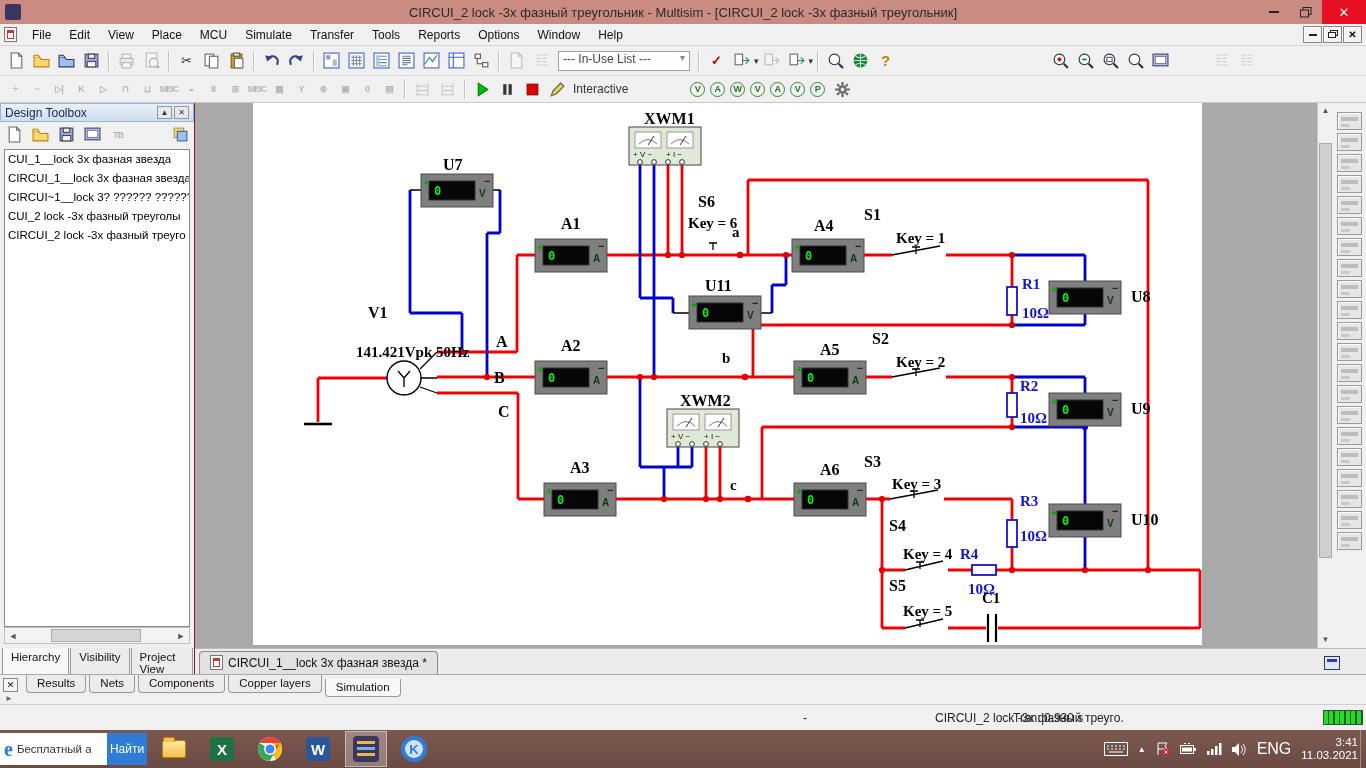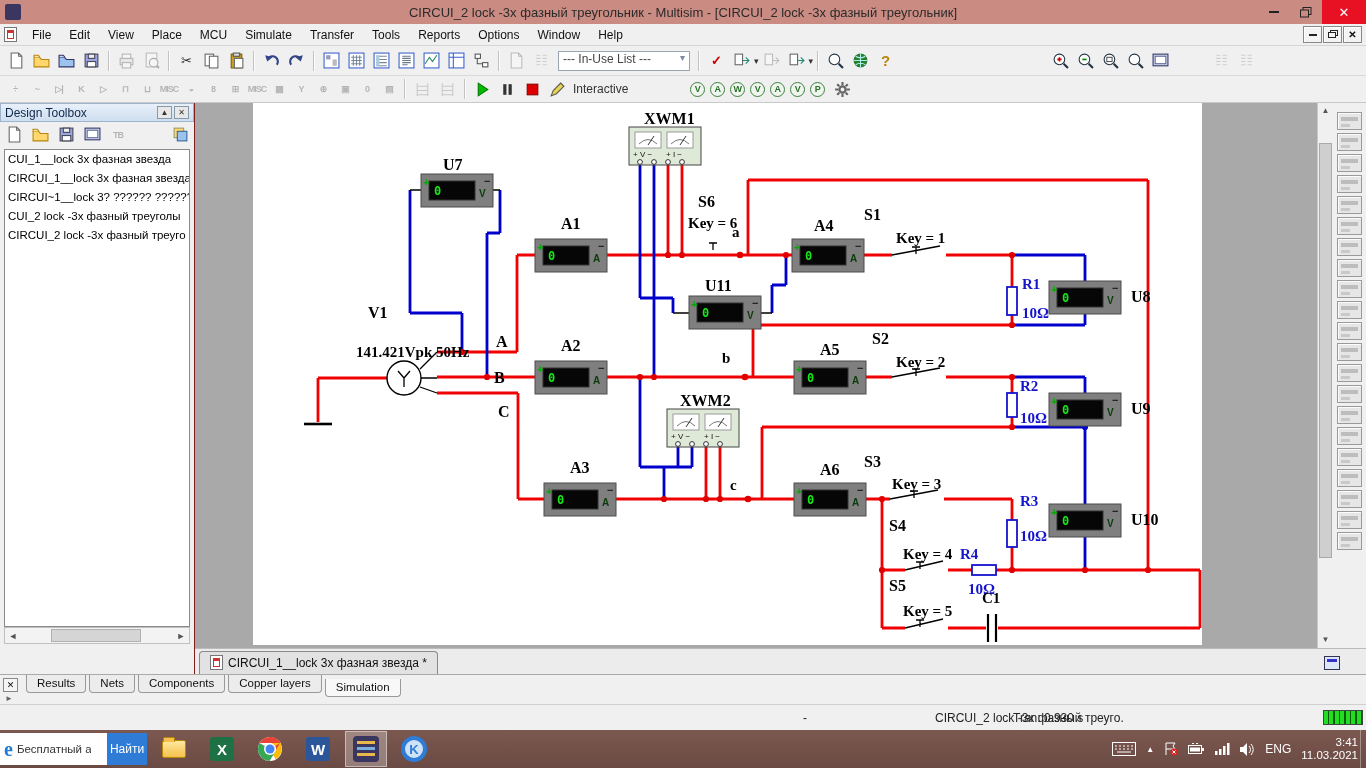--- a/index.html
+++ b/index.html
@@ -539,20 +539,25 @@
       <div class="dtb-item">CUI_1__lock 3x фазная звезда</div>
       <div class="dtb-item">CIRCUI_1__lock 3x фазная звезда</div>
       <div class="dtb-item">CIRCUI~1__lock 3? ?????? ??????-D</div>
       <div class="dtb-item">CUI_2 lock -3x фазный треуголы</div>
       <div class="dtb-item">CIRCUI_2 lock -3x фазный треуго</div>
     </div>
     <div id="dtb-hscroll">
       <span class="arr">◄</span>
       <span class="thumb"></span>
       <span class="arr" style="margin-left:auto">►</span>
+    </div>
+    <div id="dtb-tabs">
+      <span class="dtb-tab active">Hierarchy</span>
+      <span class="dtb-tab">Visibility</span>
+      <span class="dtb-tab">Project View</span>
     </div>
   </div>
 
   <div id="canvas">
     <svg id="schematic" width="1122" height="545" viewBox="195 103 1122 545">
       <rect x="195" y="103" width="1122" height="545" fill="#a9a9a9"></rect>
       <rect x="253" y="103" width="949" height="542" fill="#ffffff"></rect>
 
       <path fill="none" stroke="#f00000" stroke-width="2.8" d="
         M318,378 H388 M318,378 V422
@@ -980,21 +985,21 @@
       <svg width="16" height="12">
           <rect x="1" y="8" width="2.5" height="4" fill="#fff"></rect>
           <rect x="5" y="6" width="2.5" height="6" fill="#fff"></rect>
           <rect x="9" y="3" width="2.5" height="9" fill="#fff"></rect>
           <rect x="13" y="0" width="2.5" height="12" fill="#fff"></rect>
         </svg>
       <svg width="15" height="13">
           <path d="M0,4 h3 l4,-4 v13 l-4,-4 h-3 z" fill="#fff"></path>
           <path d="M9,3 a5,5 0 0 1 0,7 M11,1 a8,8 0 0 1 0,11" fill="none" stroke="#fff"></path>
         </svg>
-      <span style="font-size:12px">ENG</span>
+      <span style="font-size:16px">ENG</span>
       <div id="clock">
         <div>3:41</div>
         <div>11.03.2021</div>
       </div>
     </div>
     <div id="showdesk"></div>
   </div>
 </div>
 
 </body></html>

